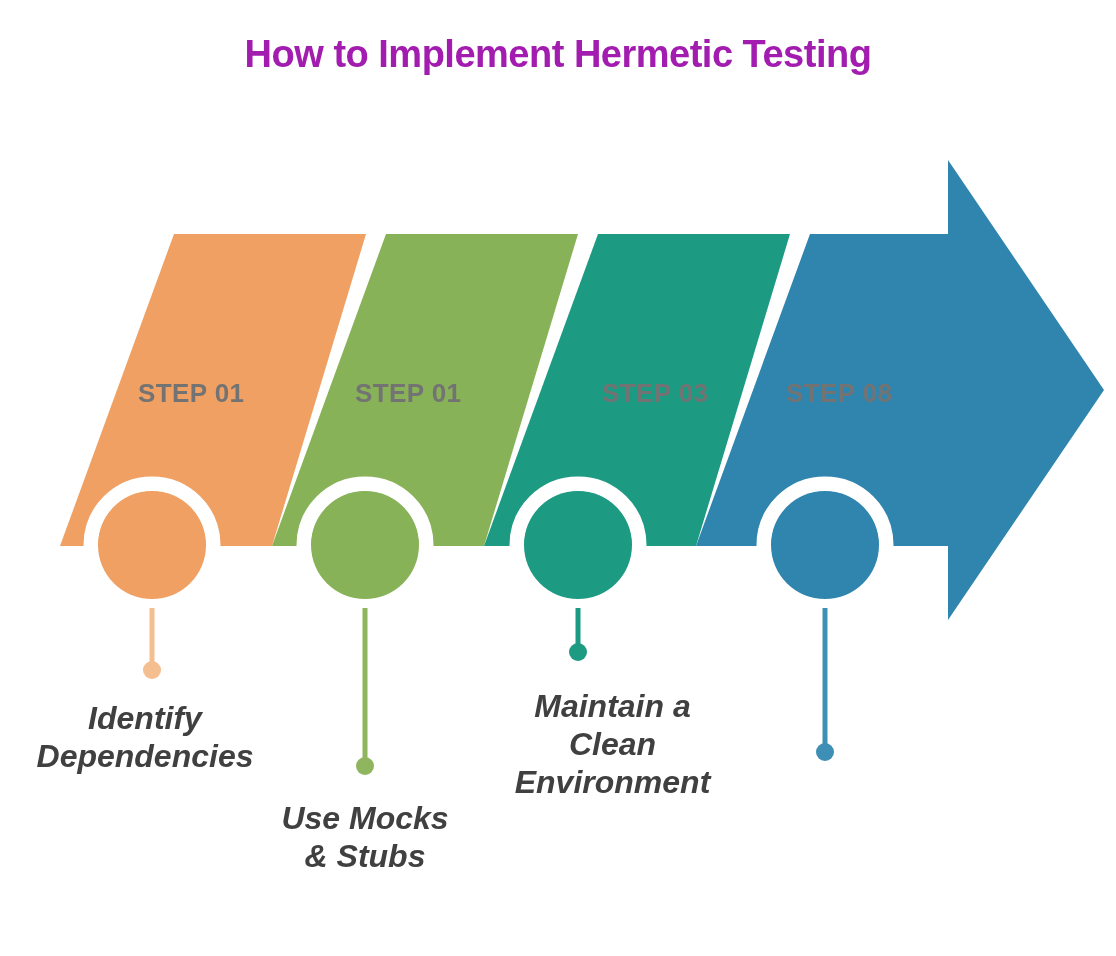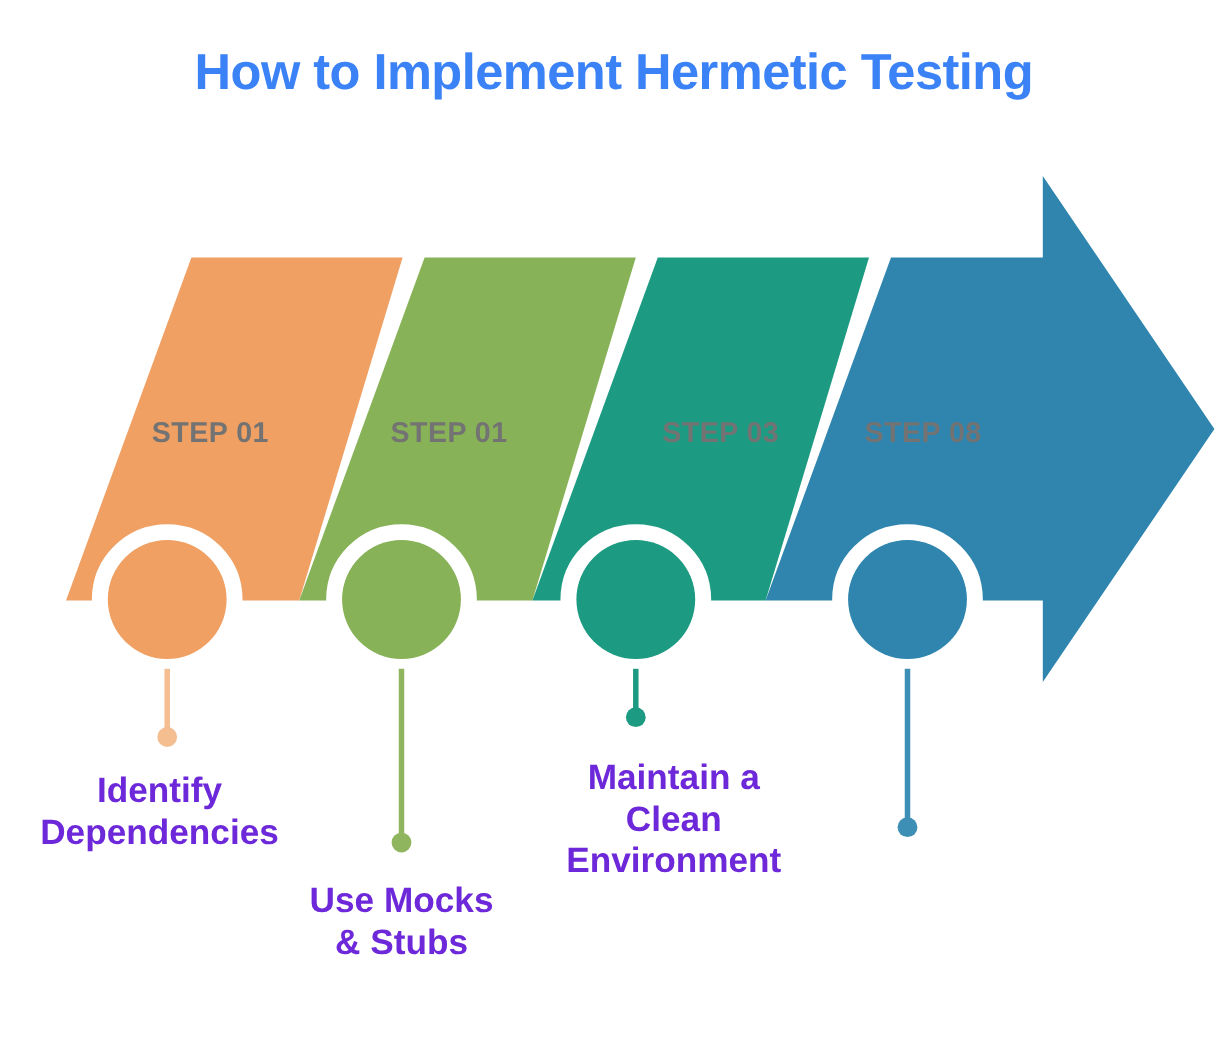--- a/index.html
+++ b/index.html
@@ -17,48 +17,49 @@
     height: 956px;
     background: #ffffff;
     overflow: hidden;
   }
   #page-title {
     position: absolute;
     left: 0;
     top: 6px;
     width: 1116px;
     text-align: center;
-    font-size: 46px;
+    font-size: 38px;
     font-weight: bold;
     letter-spacing: -0.5px;
-    color: #3b82f6;
+    color: #a21caf;
     line-height: 1.25;
   }
   #arrow-svg {
     position: absolute;
     left: 0;
     top: 0;
   }
   .step-number-label {
     position: absolute;
     color: #737373;
     font-size: 26px;
     font-weight: bold;
     letter-spacing: 0.4px;
     white-space: nowrap;
     pointer-events: none;
   }
   .step-caption {
     position: absolute;
-    color: #6d28d9;
+    color: #404040;
     font-size: 32px;
     font-weight: bold;
     line-height: 1.18;
     text-align: center;
     white-space: pre-line;
+    font-style: italic;
   }
 </style>
 </head>
 <body>
 
 <div id="canvas">
 
   <h1 id="page-title">How to Implement Hermetic Testing</h1>
 
   <svg id="arrow-svg" width="1116" height="956" viewBox="0 0 1116 956">

